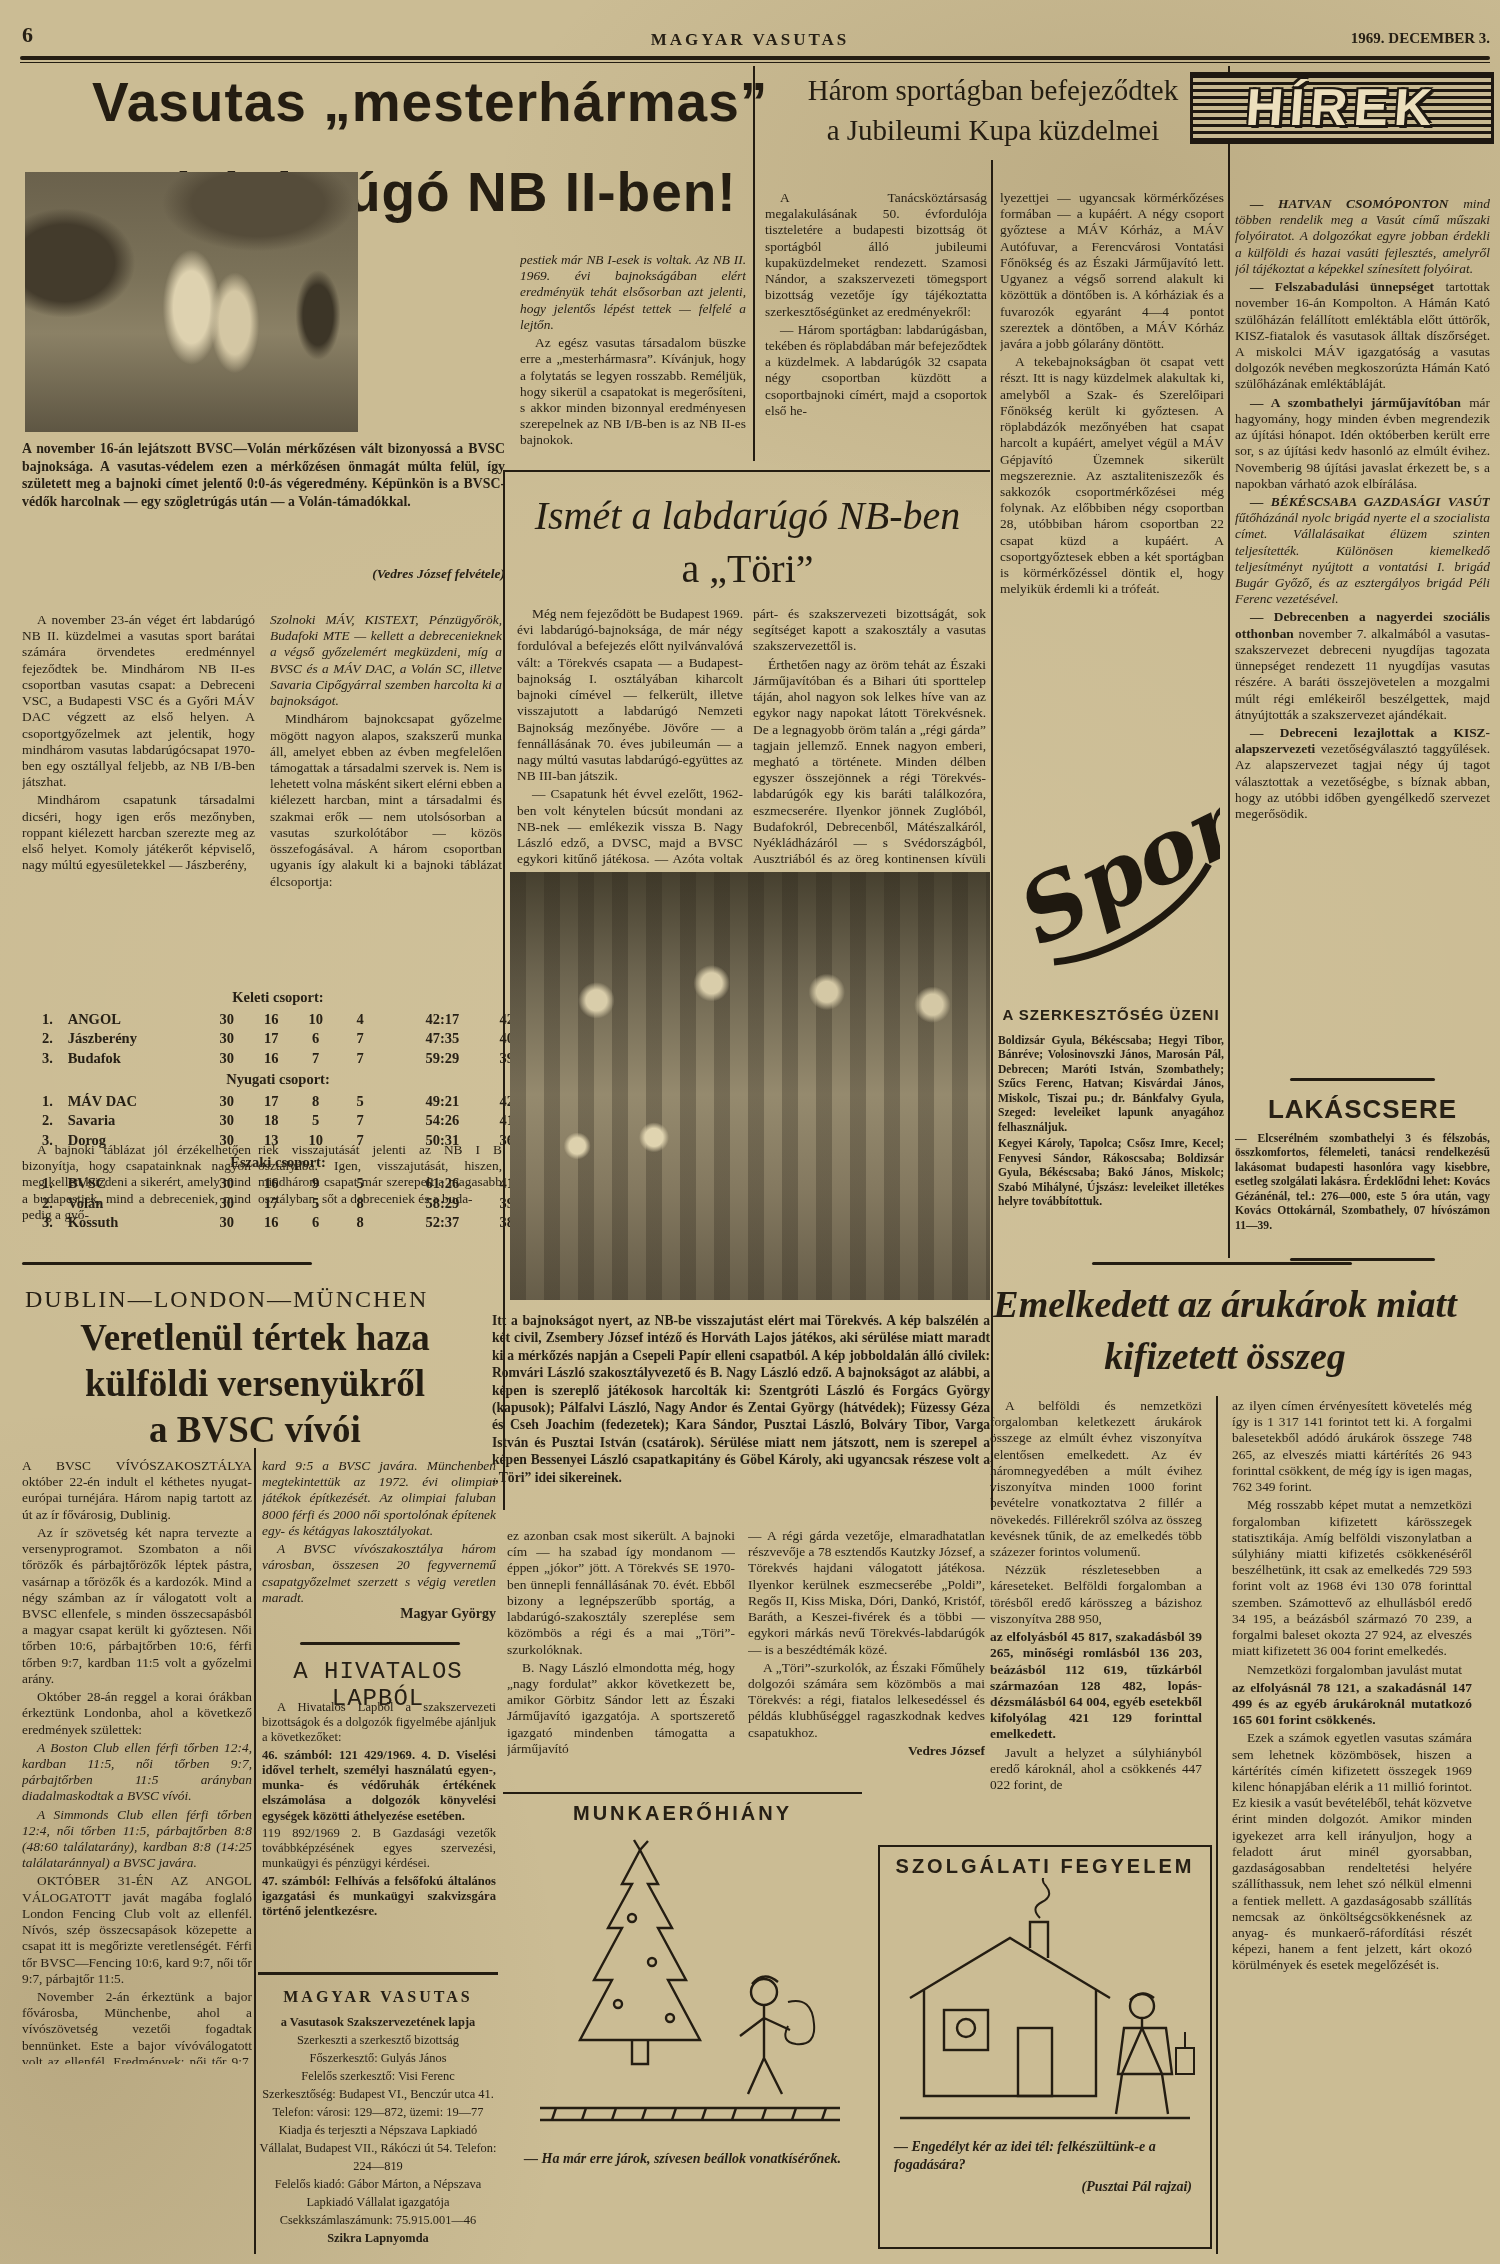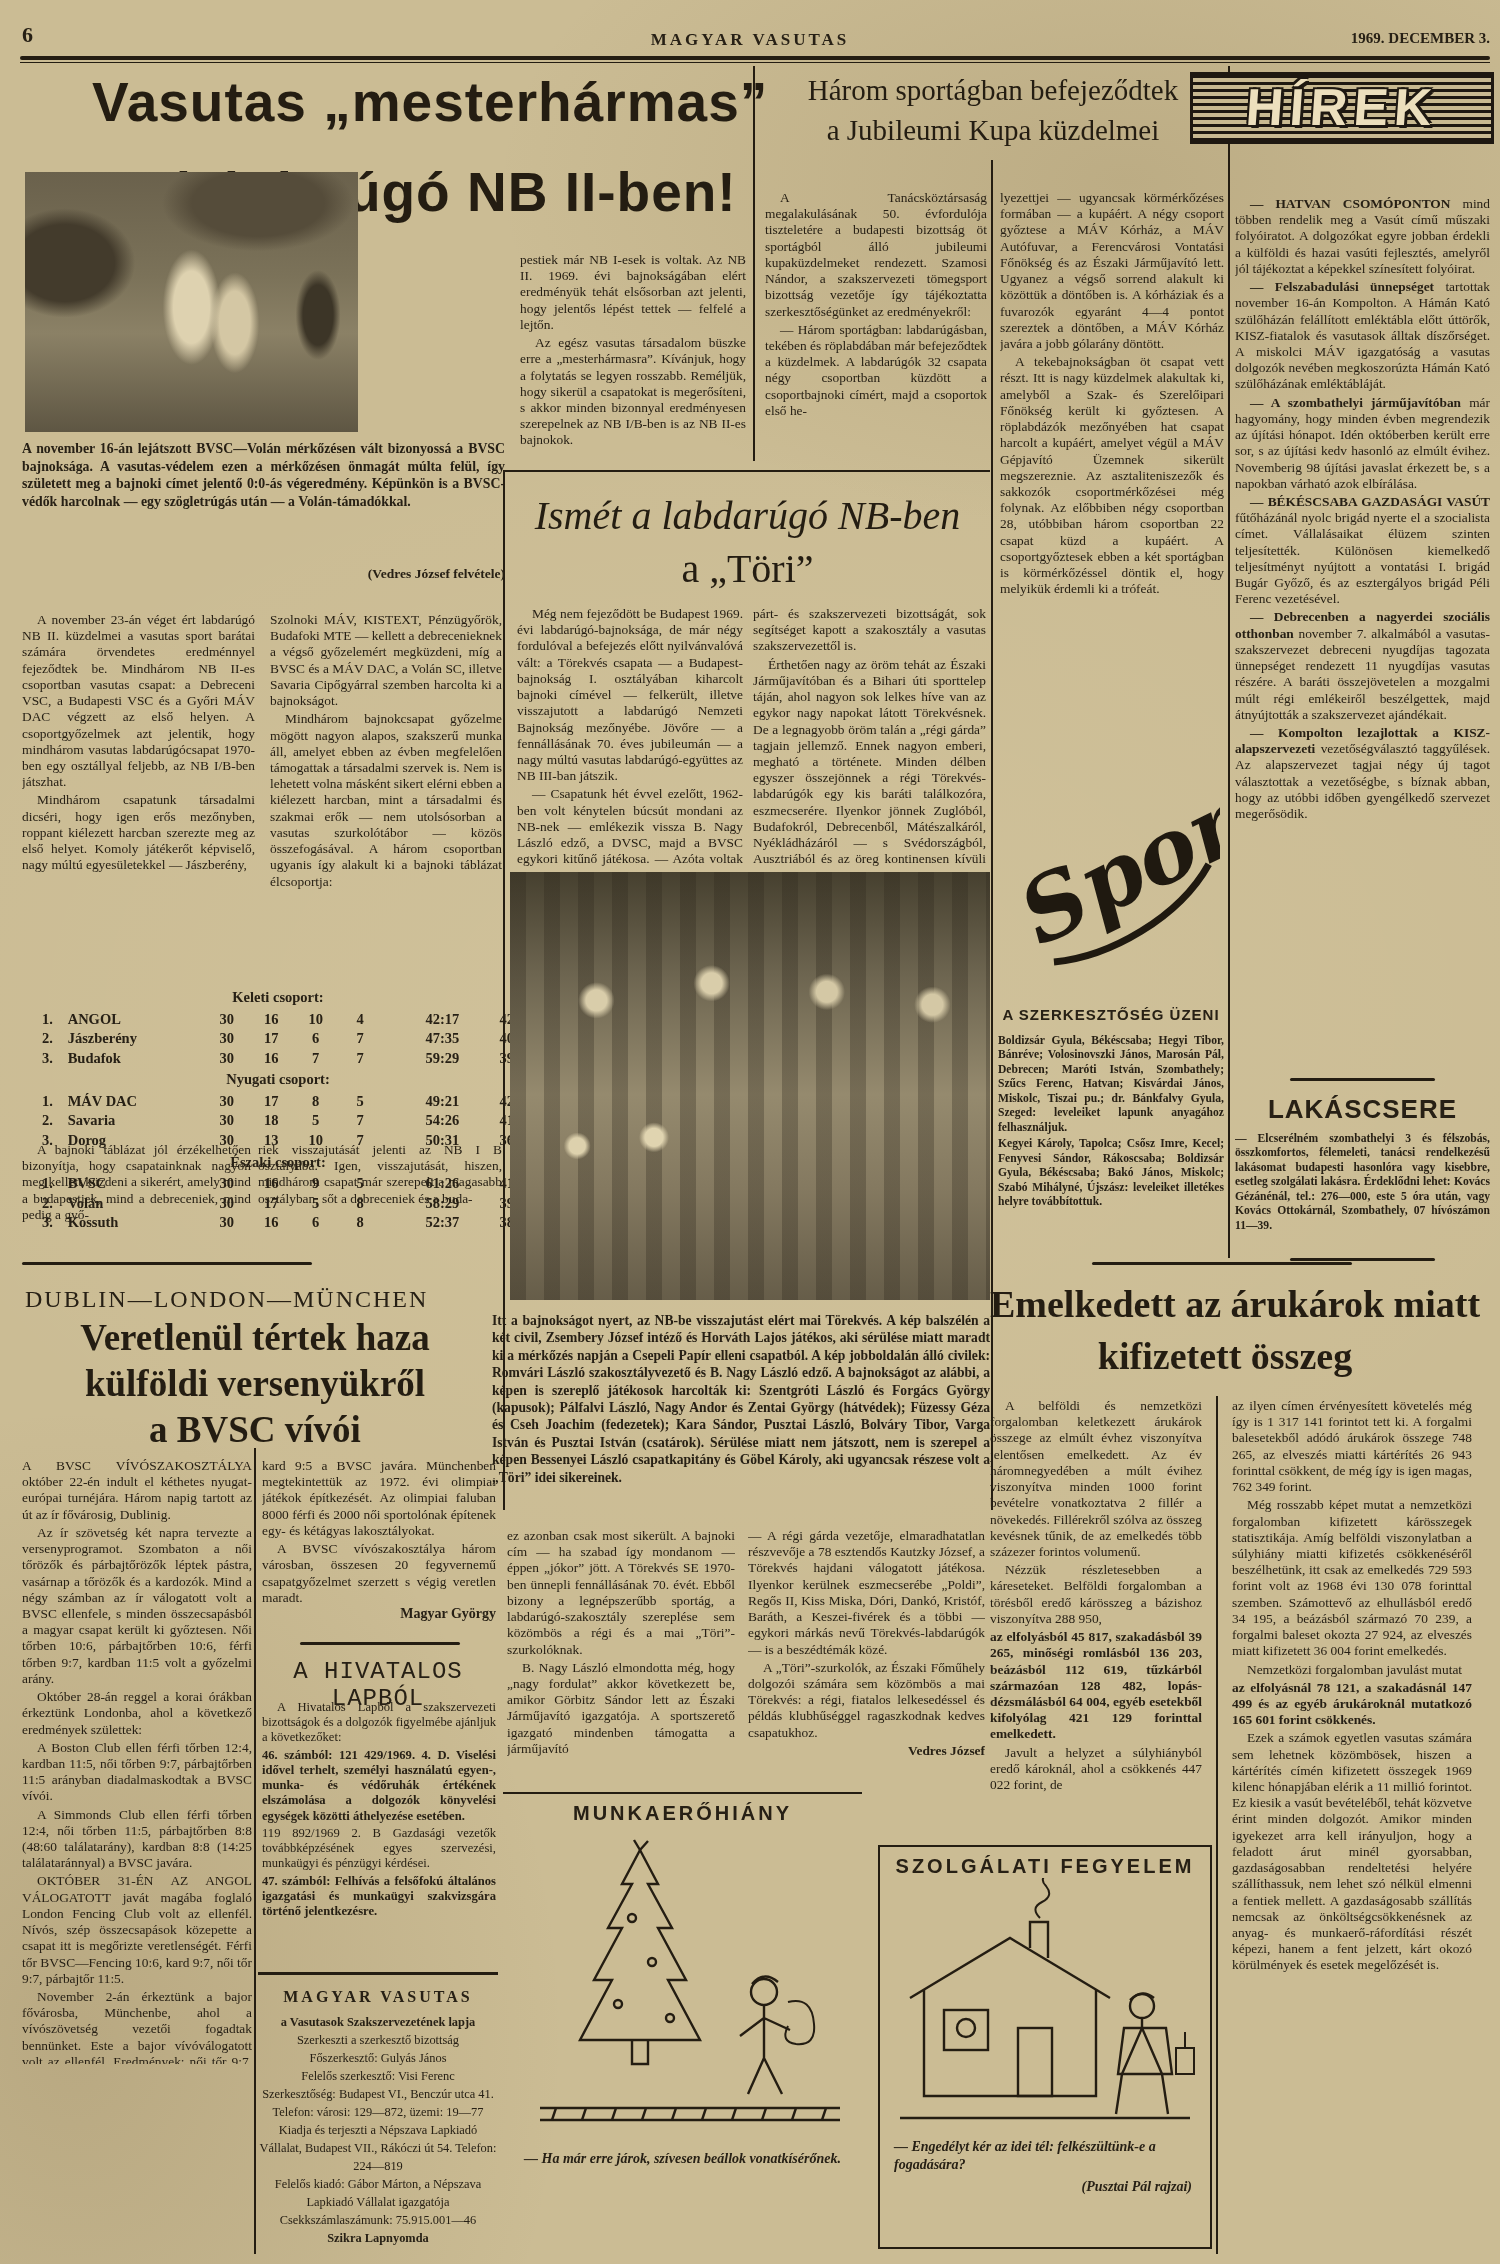--- a/index.html
+++ b/index.html
@@ -11,21 +11,21 @@
       radial-gradient(ellipse 1200px 800px at 50% 45%, rgba(255,246,215,.10), transparent 75%),
       #cbbc94;}
   .abs{position:absolute;}
   .rule-h{position:absolute;background:#241d12;}
   .rule-v{position:absolute;background:#241d12;width:2px;}
   .txt{position:absolute;text-align:justify;overflow:hidden;line-height:1.21;font-size:13.4px;}
   .txt p{margin:0 0 2px 0;text-indent:15px;}
   .txt p.noind{text-indent:0;}
   .small{font-size:11.6px;line-height:1.25;}
   .bold{font-weight:bold;}
-  .ital{}
+  .ital{font-style:italic;}
   .ctr{text-align:center;}
   .sans{font-family:"Liberation Sans",sans-serif;}
   .lead-h{position:absolute;font-family:"Liberation Sans",sans-serif;font-weight:700;
     font-size:55px;letter-spacing:1px;color:#241d12;white-space:nowrap;}
   .serif-h{position:absolute;font-weight:bold;color:#241d12;white-space:nowrap;}
   .photo{position:absolute;overflow:hidden;}
   .cap{position:absolute;font-weight:bold;text-align:justify;font-size:13.8px;line-height:1.28;overflow:hidden;}
   .standings{position:absolute;font-weight:bold;font-size:14.5px;line-height:1.35;}
   .sg-title{text-align:center;margin:2px 0;}
   .srow{display:flex;}
@@ -257,21 +257,21 @@
     <div class="hirek-stripes"></div>
     <div class="hirek-word">HÍREK</div>
   </div>
 
   <div class="txt" style="left:1235px;top:196px;width:255px;height:868px;">
     <p><span class="bold ital">— HATVAN CSOMÓPONTON</span><span class="ital"> mind többen rendelik meg a Vasút című műszaki folyóiratot. A dolgozókat egyre jobban érdekli a külföldi és hazai vasúti fejlesztés, amelyről jól tájékoztat a képekkel színesített folyóirat.</span></p>
     <p><span class="bold">— Felszabadulási ünnepséget</span><span> tartottak november 16-án Kompolton. A Hámán Kató szülőházán felállított emléktábla előtt úttörők, KISZ-fiatalok és vasutasok álltak díszőrséget. A miskolci MÁV igazgatóság a vasutas dolgozók nevében megkoszorúzta Hámán Kató szülőházának emléktábláját.</span></p>
     <p><span class="bold">— A szombathelyi járműjavítóban</span><span> már hagyomány, hogy minden évben megrendezik az újítási hónapot. Idén októberben került erre sor, s az újítási kedv hasonló az elmúlt évihez. Novemberig 98 újítási javaslat érkezett be, s a napokban várható azok elbírálása.</span></p>
     <p><span class="bold ital">— BÉKÉSCSABA GAZDASÁGI VASÚT</span><span class="ital"> fűtőházánál nyolc brigád nyerte el a szocialista címet. Vállalásaikat élüzem szinten teljesítették. Különösen kiemelkedő teljesítményt nyújtott a vontatási I. brigád Bugár Győző, és az esztergályos brigád Péli Ferenc vezetésével.</span></p>
     <p><span class="bold">— Debrecenben a nagyerdei szociális otthonban</span><span> november 7. alkalmából a vasutas-szakszervezet debreceni nyugdíjas tagozata ünnepséget rendezett 11 nyugdíjas vasutas részére. A baráti összejövetelen a mozgalmi múlt régi emlékeiről beszélgettek, majd átnyújtották a szakszervezet ajándékait.</span></p>
-    <p><span class="bold">— Kompolton lezajlottak a KISZ-alapszervezeti</span><span> vezetőségválasztó taggyűlések. Az alapszervezet tagjai négy új tagot választottak a vezetőségbe, s bíznak abban, hogy az utóbbi időben gyengélkedő szervezet megerősödik.</span></p>
+    <p><span class="bold">— Debreceni lezajlottak a KISZ-alapszervezeti</span><span> vezetőségválasztó taggyűlések. Az alapszervezet tagjai négy új tagot választottak a vezetőségbe, s bíznak abban, hogy az utóbbi időben gyengélkedő szervezet megerősödik.</span></p>
   </div>
 
   <div class="rule-h" style="left:1290px;top:1078px;width:145px;height:3px;border-radius:2px;"></div>
   <div class="abs bold ctr sans" style="left:1235px;top:1094px;width:255px;font-size:26px;letter-spacing:1px;">LAKÁSCSERE</div>
   <div class="txt small" style="left:1235px;top:1132px;width:255px;height:120px;font-weight:bold;">
     <p class="noind">— Elcserélném szombathelyi 3 és félszobás, összkomfortos, félemeleti, tanácsi rendelkezésű lakásomat budapesti hasonlóra vagy kisebbre, esetleg szolgálati lakásra. Érdeklődni lehet: Kovács Gézánénál, tel.: 276—000, este 5 óra után, vagy Kovács Ottokárnál, Szombathely, 07 hívószámon 11—39.</p>
   </div>
   <div class="rule-h" style="left:1290px;top:1258px;width:145px;height:3px;border-radius:2px;"></div>
 
   <div class="rule-h" style="left:1092px;top:1262px;width:260px;height:3px;border-radius:2px;"></div>

